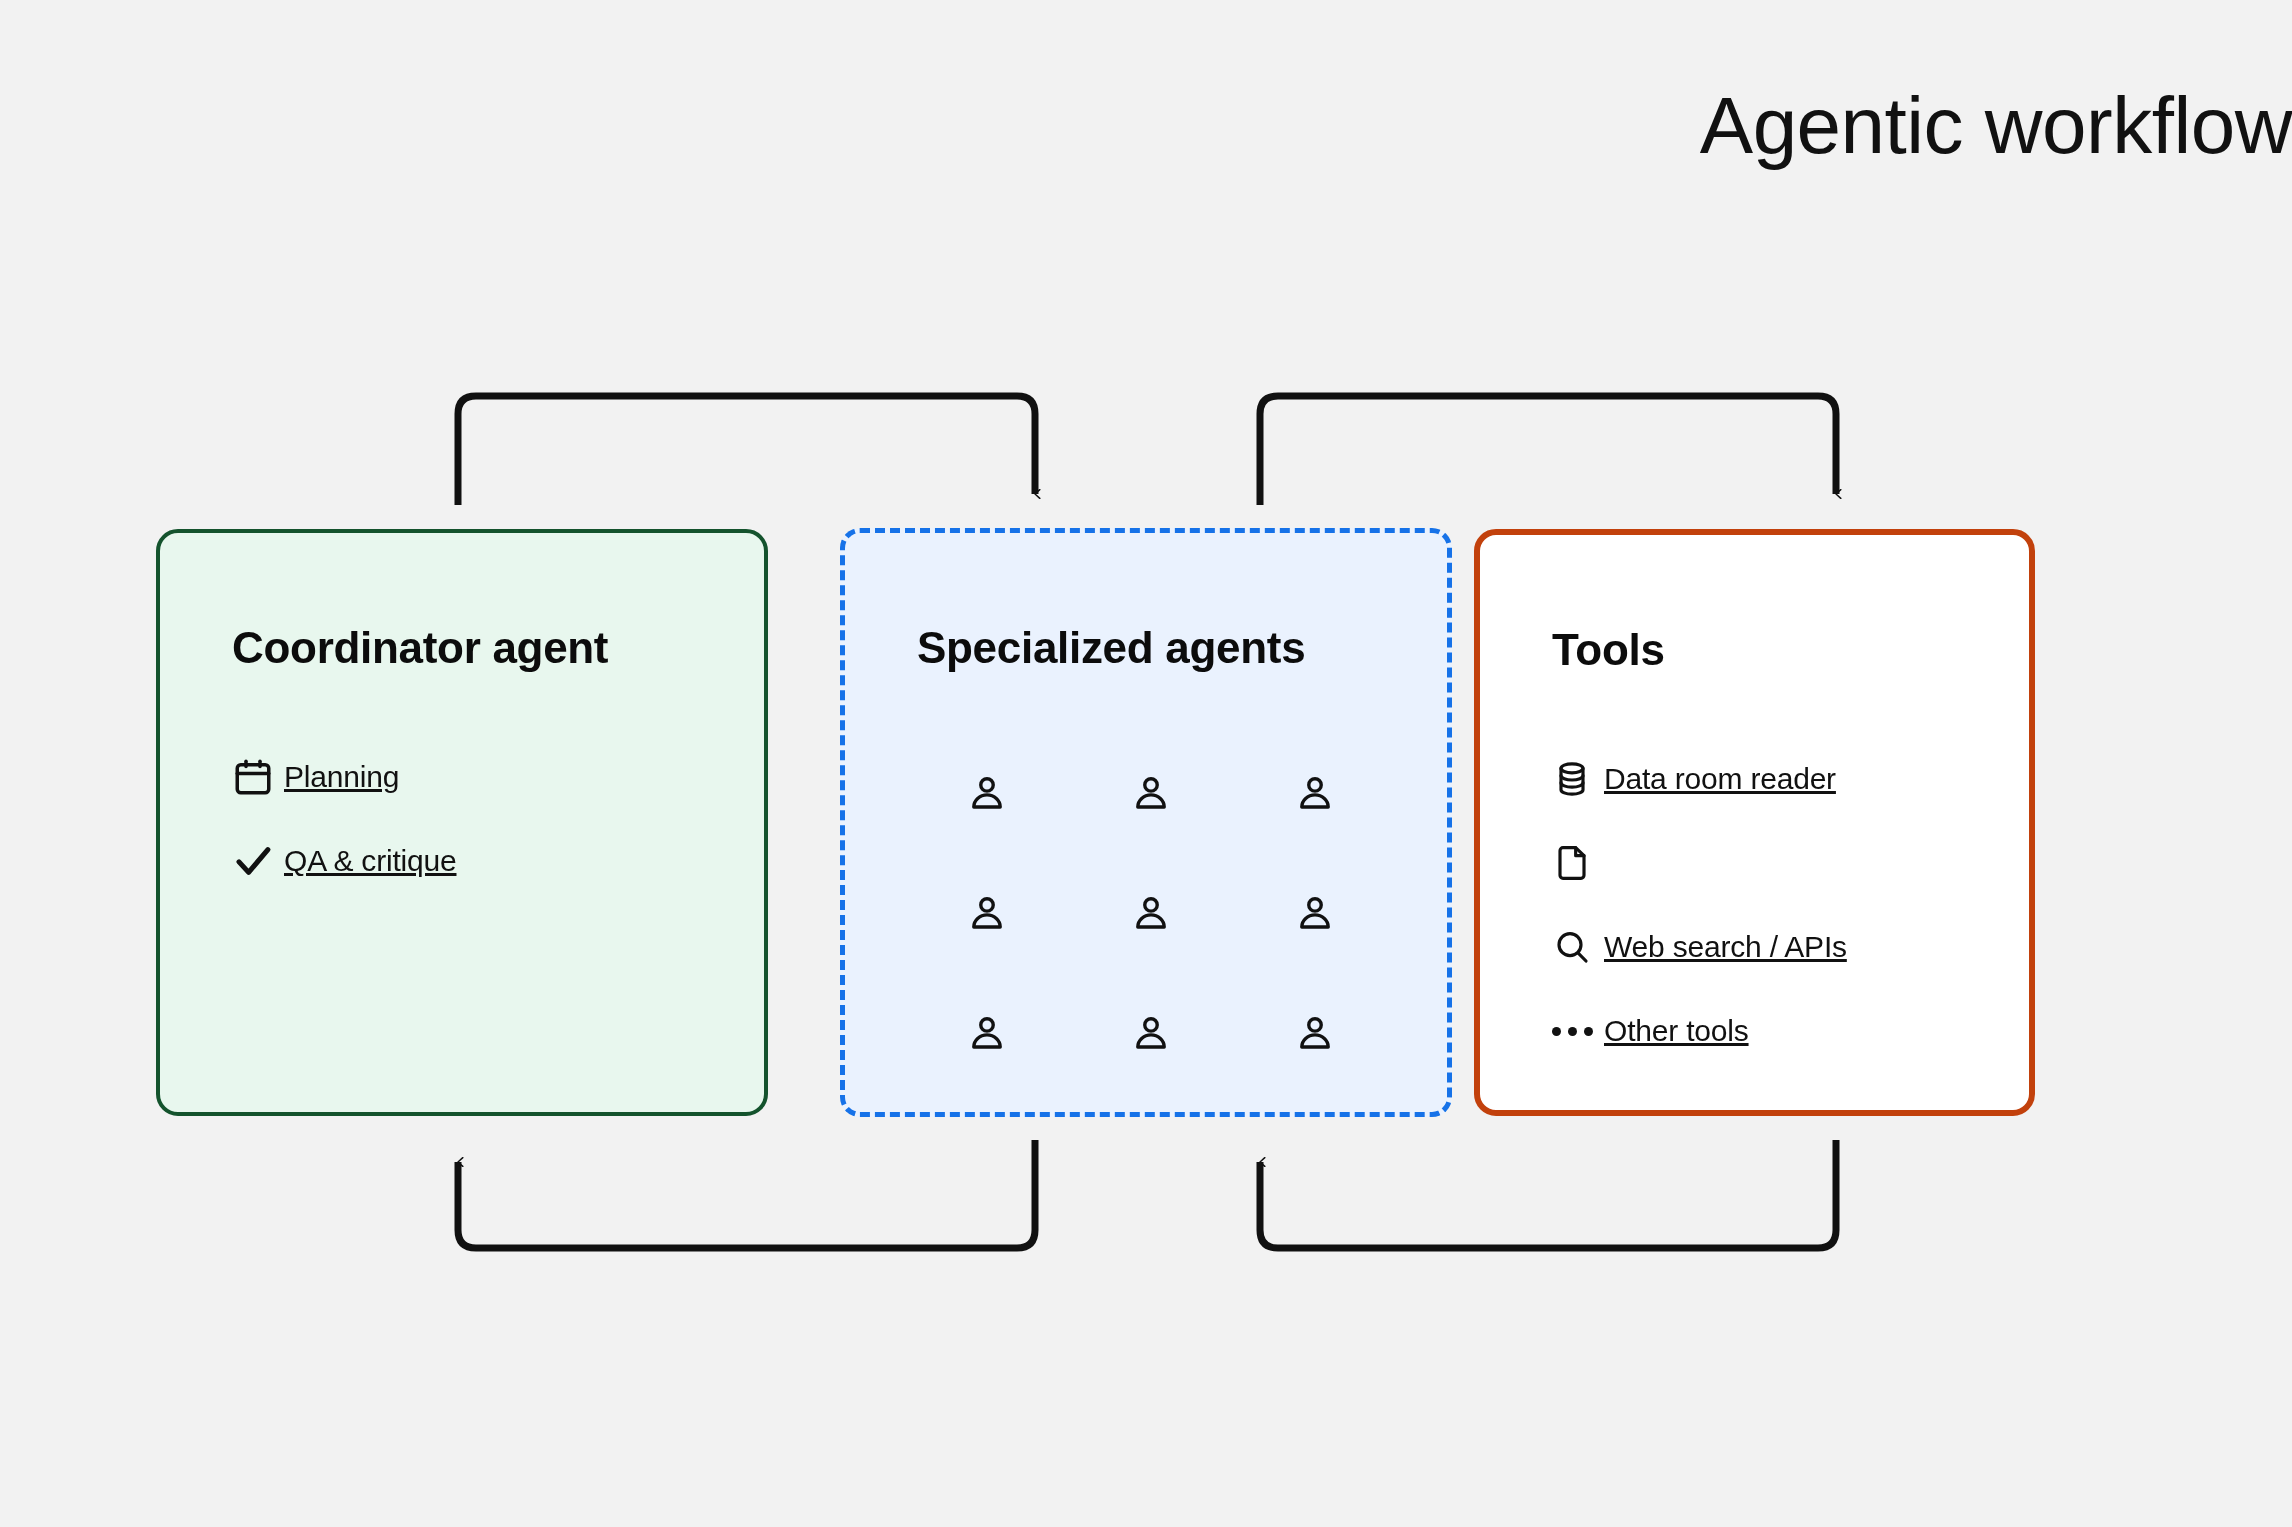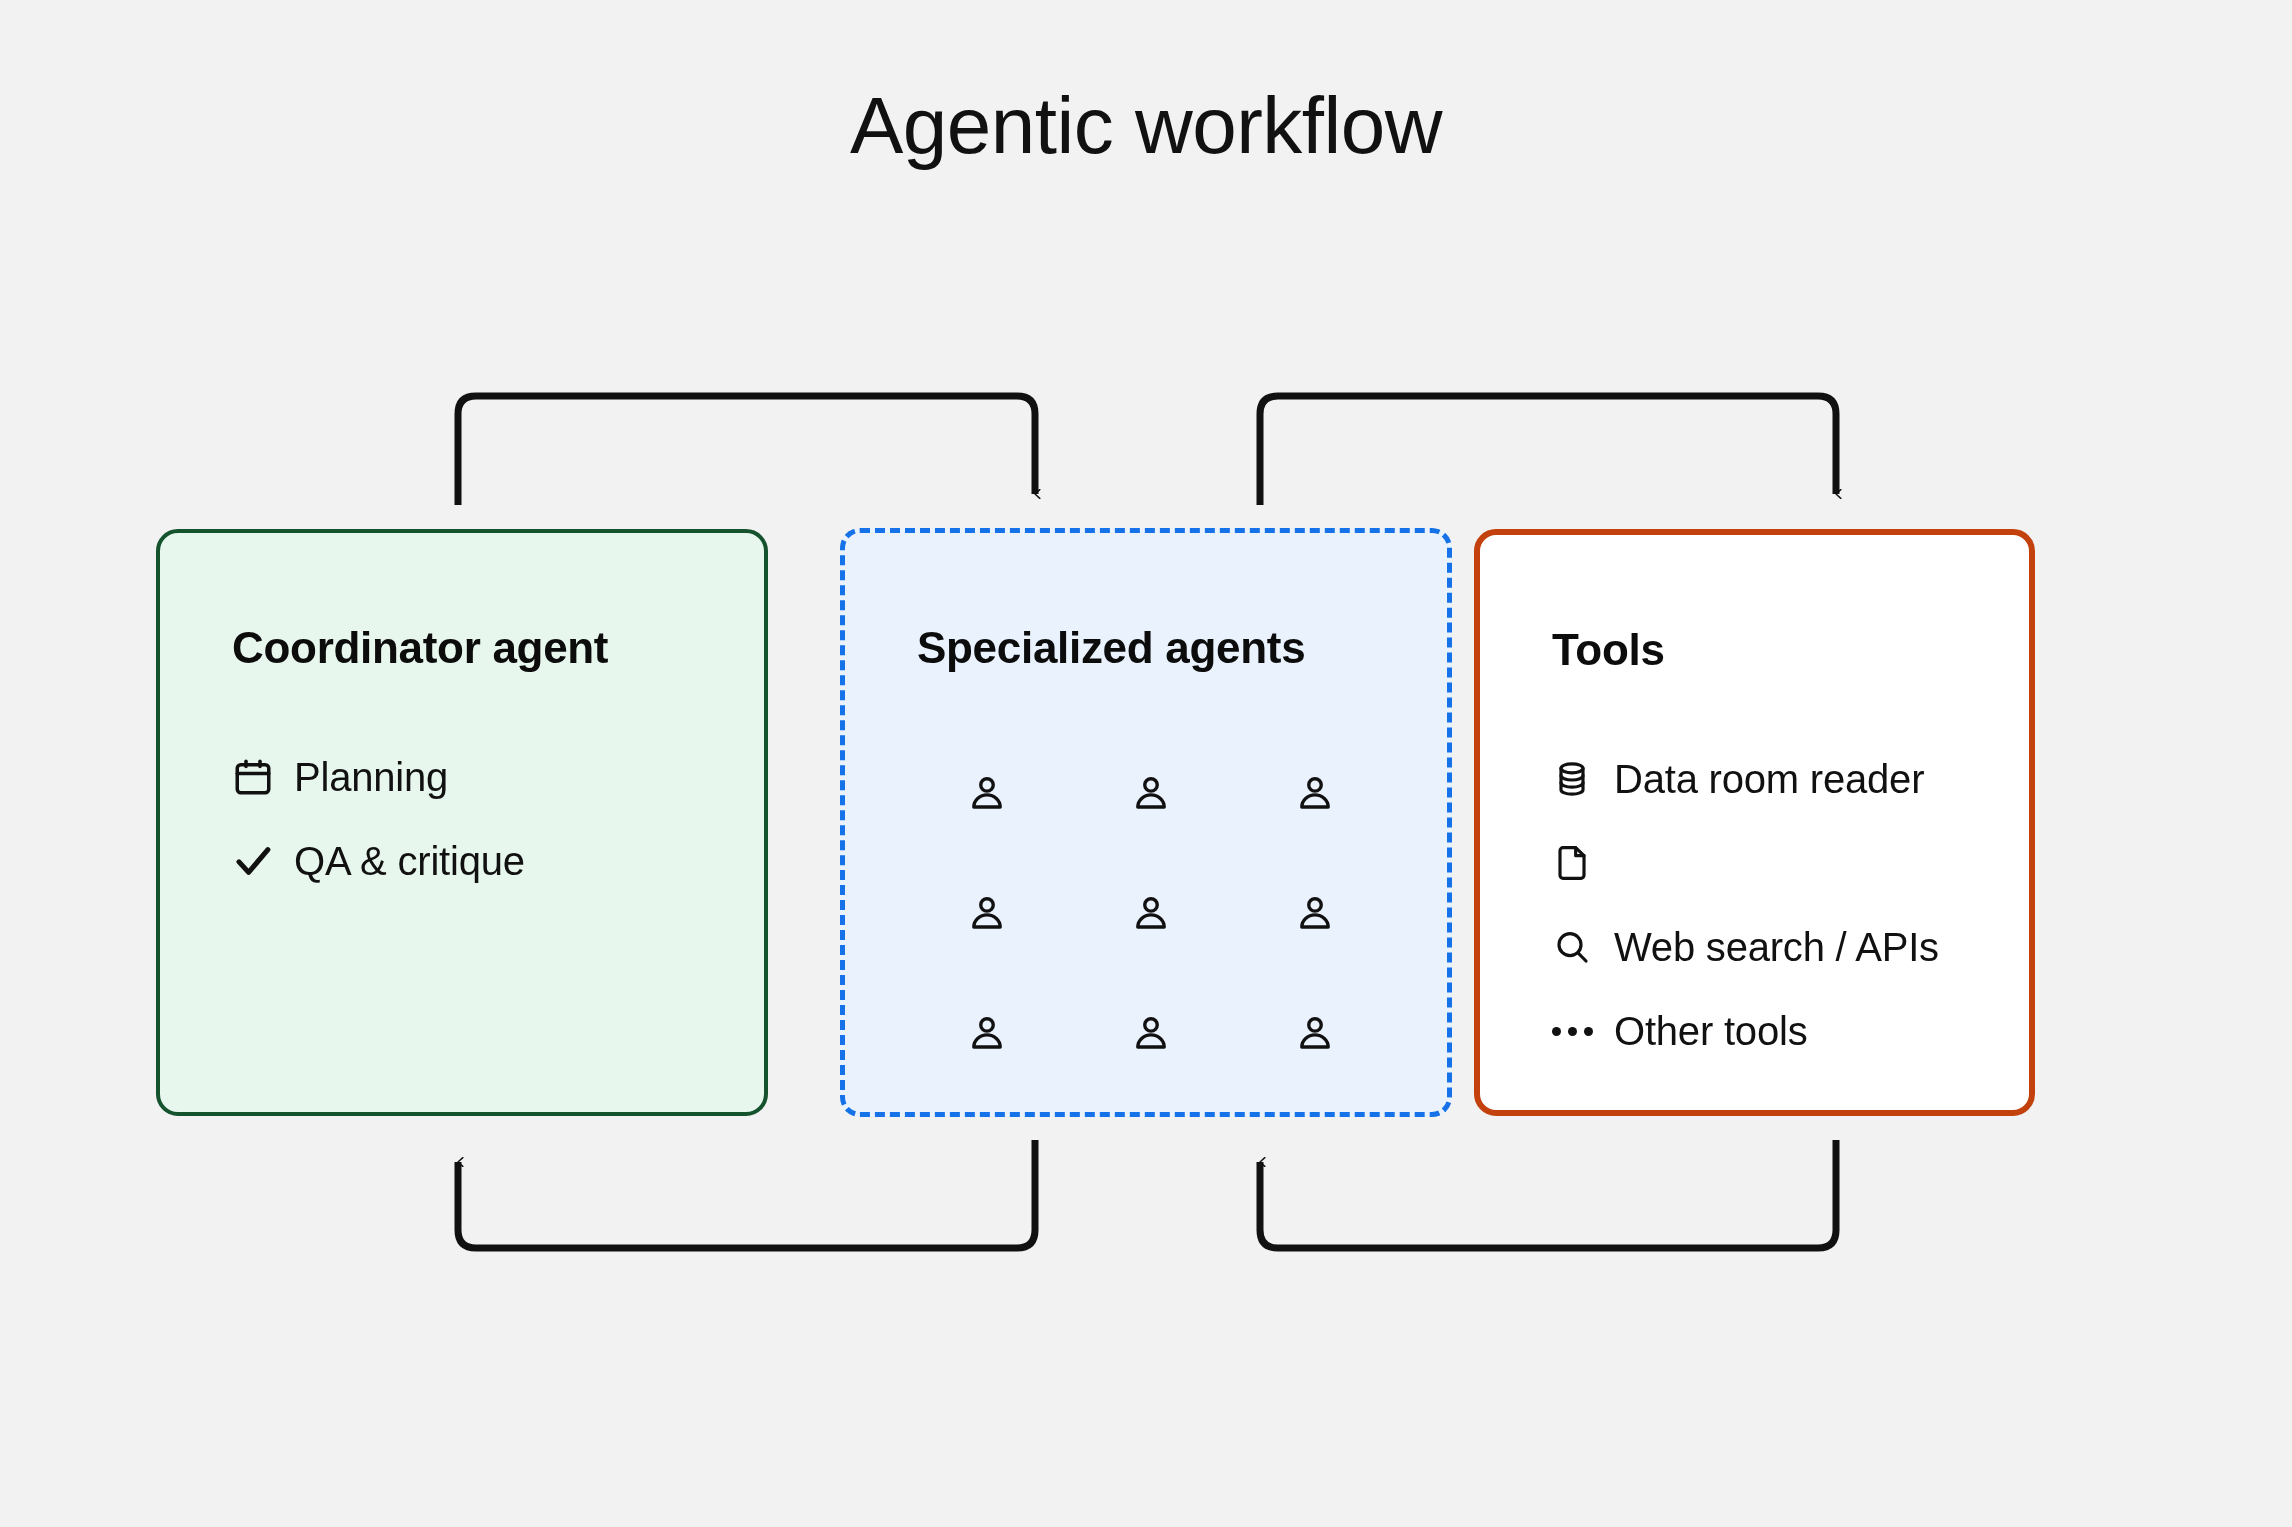--- a/index.html
+++ b/index.html
@@ -17,21 +17,21 @@
   #stage {
     position: relative;
     width: 2292px;
     height: 1527px;
   }
   #page-title {
     position: absolute;
     left: 0;
     top: 86px;
     width: 2292px;
-    text-align: center;
+    text-align: right;
     font-size: 80px;
     font-weight: 400;
     color: #111111;
     letter-spacing: -0.5px;
     line-height: 1;
   }
   
   #connectors {
     position: absolute;
     left: 0;
@@ -94,26 +94,26 @@
   }
   .feature-icon {
     width: 52px;
     min-width: 52px;
     height: 48px;
     display: flex;
     align-items: center;
     justify-content: flex-start;
   }
   .feature-label {
-    font-size: 40px;
+    font-size: 30px;
     font-weight: 400;
     color: #111111;
     letter-spacing: -0.2px;
     white-space: nowrap;
-    margin-left: 10px;
+    text-decoration: underline;
   }
   
   #agents-grid {
     position: absolute;
     left: 60px;
     top: 200px;
     width: 492px;
     display: grid;
     grid-template-columns: repeat(3, 1fr);
     grid-template-rows: repeat(3, 120px);

